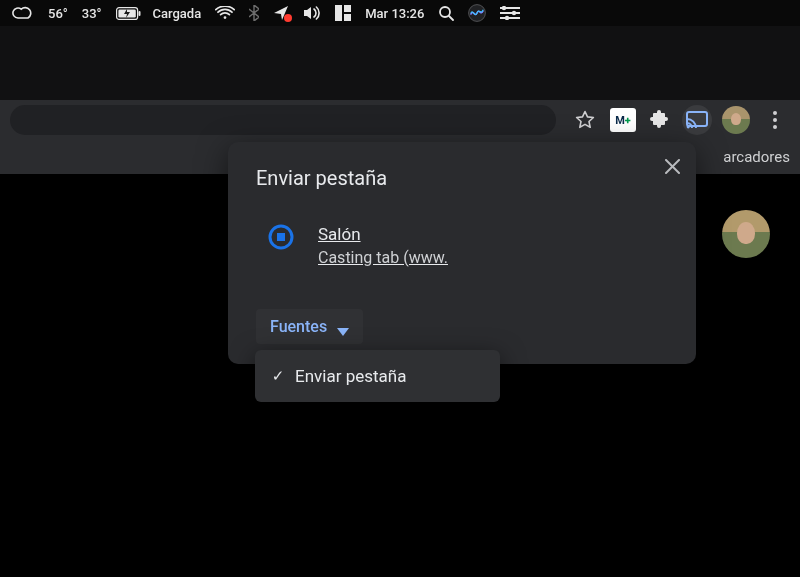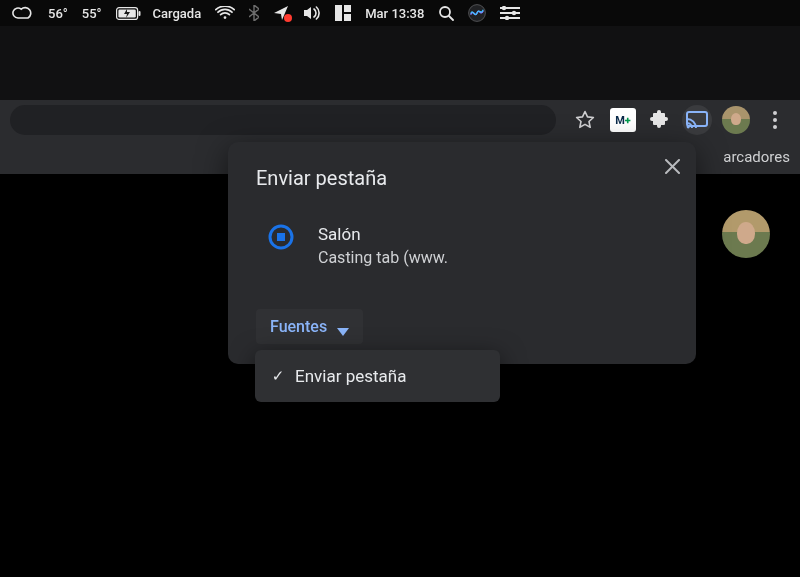--- a/index.html
+++ b/index.html
@@ -104,20 +104,21 @@
     width: 28px; height: 28px; display:flex;align-items:center;justify-content:center;
     color: #b9bbbe; cursor: pointer; border-radius: 50%;
   }
   .popup-title {
     font-size: 20px; color: #e8eaed;
     padding: 24px 28px 8px 28px;
   }
   .device-row {
     display: flex; align-items: flex-start; gap: 22px;
     padding: 24px 28px 8px 38px;
+    text-decoration: underline;
   }
   .stop-icon {
     width: 30px; height: 30px; flex: 0 0 30px;
   }
   .device-text .name { font-size: 17px; color: #e8eaed; line-height: 1.5; }
   .device-text .status { font-size: 16px; color: #cfd1d4; }
   .sources-btn {
     margin: 34px 0 0 28px;
     display: inline-flex; align-items: flex-end; gap: 10px;
     color: #8ab4f8; font-size: 16px; font-weight: 500;
@@ -148,21 +149,21 @@
 </head>
 <body>
 
 <div class="menubar">
   <span class="mi">
     <svg width="22" height="14" viewBox="0 0 22 14">
         <path fill="none" stroke="#e6e6e6" stroke-width="1.6" d="M6 12a5 5 0 1 1 3.2-8.8A5.6 5.6 0 1 1 16 12H6z"></path>
       </svg>
   </span>
   <span class="mi">56°</span>
-  <span class="mi">55°</span>
+  <span class="mi">33°</span>
   <span class="mi">
     <svg width="26" height="13" viewBox="0 0 26 13">
         <rect x="0.6" y="0.6" width="21" height="11.8" rx="2.5" fill="none" stroke="#e6e6e6" stroke-width="1.2"></rect>
         <rect x="22.5" y="4" width="2" height="5" rx="1" fill="#e6e6e6"></rect>
         <rect x="2.4" y="2.4" width="17.4" height="8.2" rx="1.4" fill="#e6e6e6"></rect>
         <path d="M11 2l-3 5h3l-1 4 4-6h-3z" fill="#1a1a1a"></path>
       </svg>
     <span style="margin-left:8px;">Cargada</span>
   </span>
   <span class="mi">
@@ -189,21 +190,21 @@
         <path d="M11 3a5 5 0 0 1 0 8M13.4 1a8 8 0 0 1 0 12" fill="none" stroke="#e6e6e6" stroke-width="1.6" stroke-linecap="round"></path>
       </svg>
   </span>
   <span class="mi">
     <svg width="16" height="16" viewBox="0 0 16 16">
         <rect x="0" y="0" width="7" height="16" fill="#e6e6e6"></rect>
         <rect x="9" y="0" width="7" height="7" fill="#e6e6e6"></rect>
         <rect x="9" y="9" width="7" height="7" fill="#e6e6e6"></rect>
       </svg>
   </span>
-  <span class="mi">Mar 13:38</span>
+  <span class="mi">Mar 13:26</span>
   <span class="mi">
     <svg width="16" height="16" viewBox="0 0 16 16">
         <circle cx="7" cy="7" r="5" fill="none" stroke="#e6e6e6" stroke-width="1.8"></circle>
         <line x1="11" y1="11" x2="15" y2="15" stroke="#e6e6e6" stroke-width="1.8" stroke-linecap="round"></line>
       </svg>
   </span>
   <span class="mi">
     <svg width="18" height="18" viewBox="0 0 18 18">
         <circle cx="9" cy="9" r="8.4" fill="#202124" stroke="#5d5e61" stroke-width="0.8"></circle>
         <path d="M3 10c2-5 4 4 6-1s4 3 6-2" fill="none" stroke="#8a7bff" stroke-width="1.6" stroke-linecap="round"></path>

